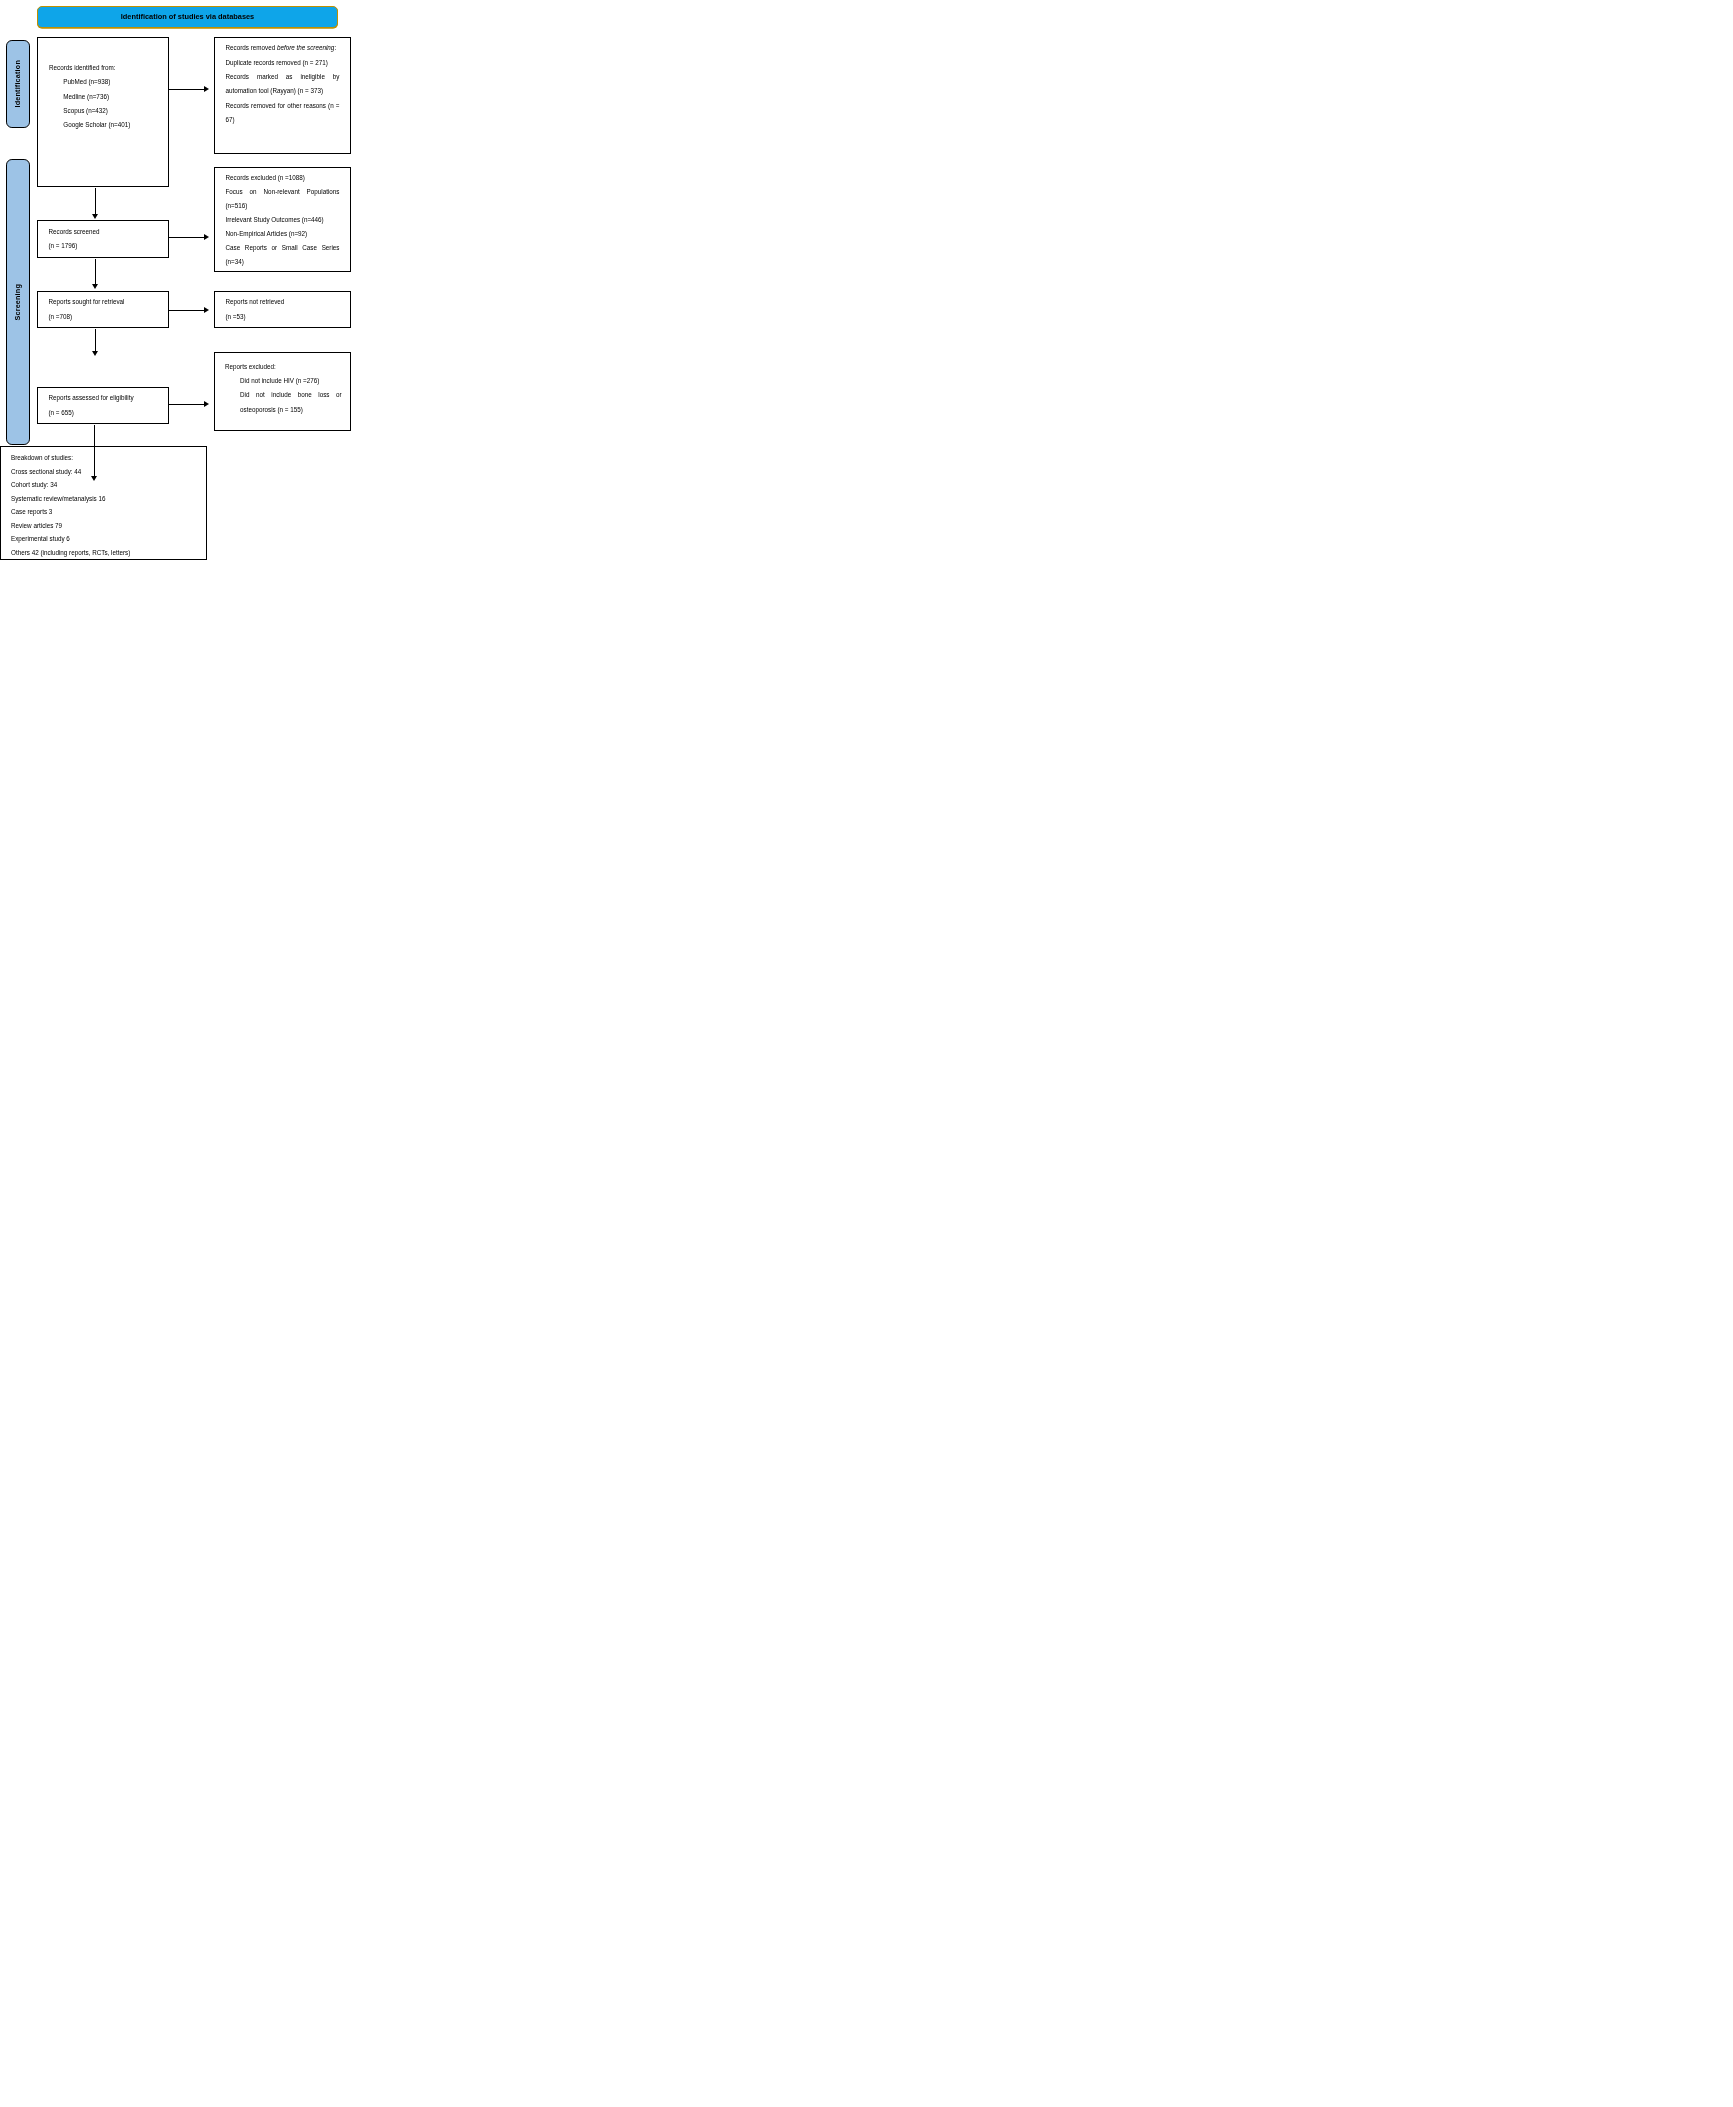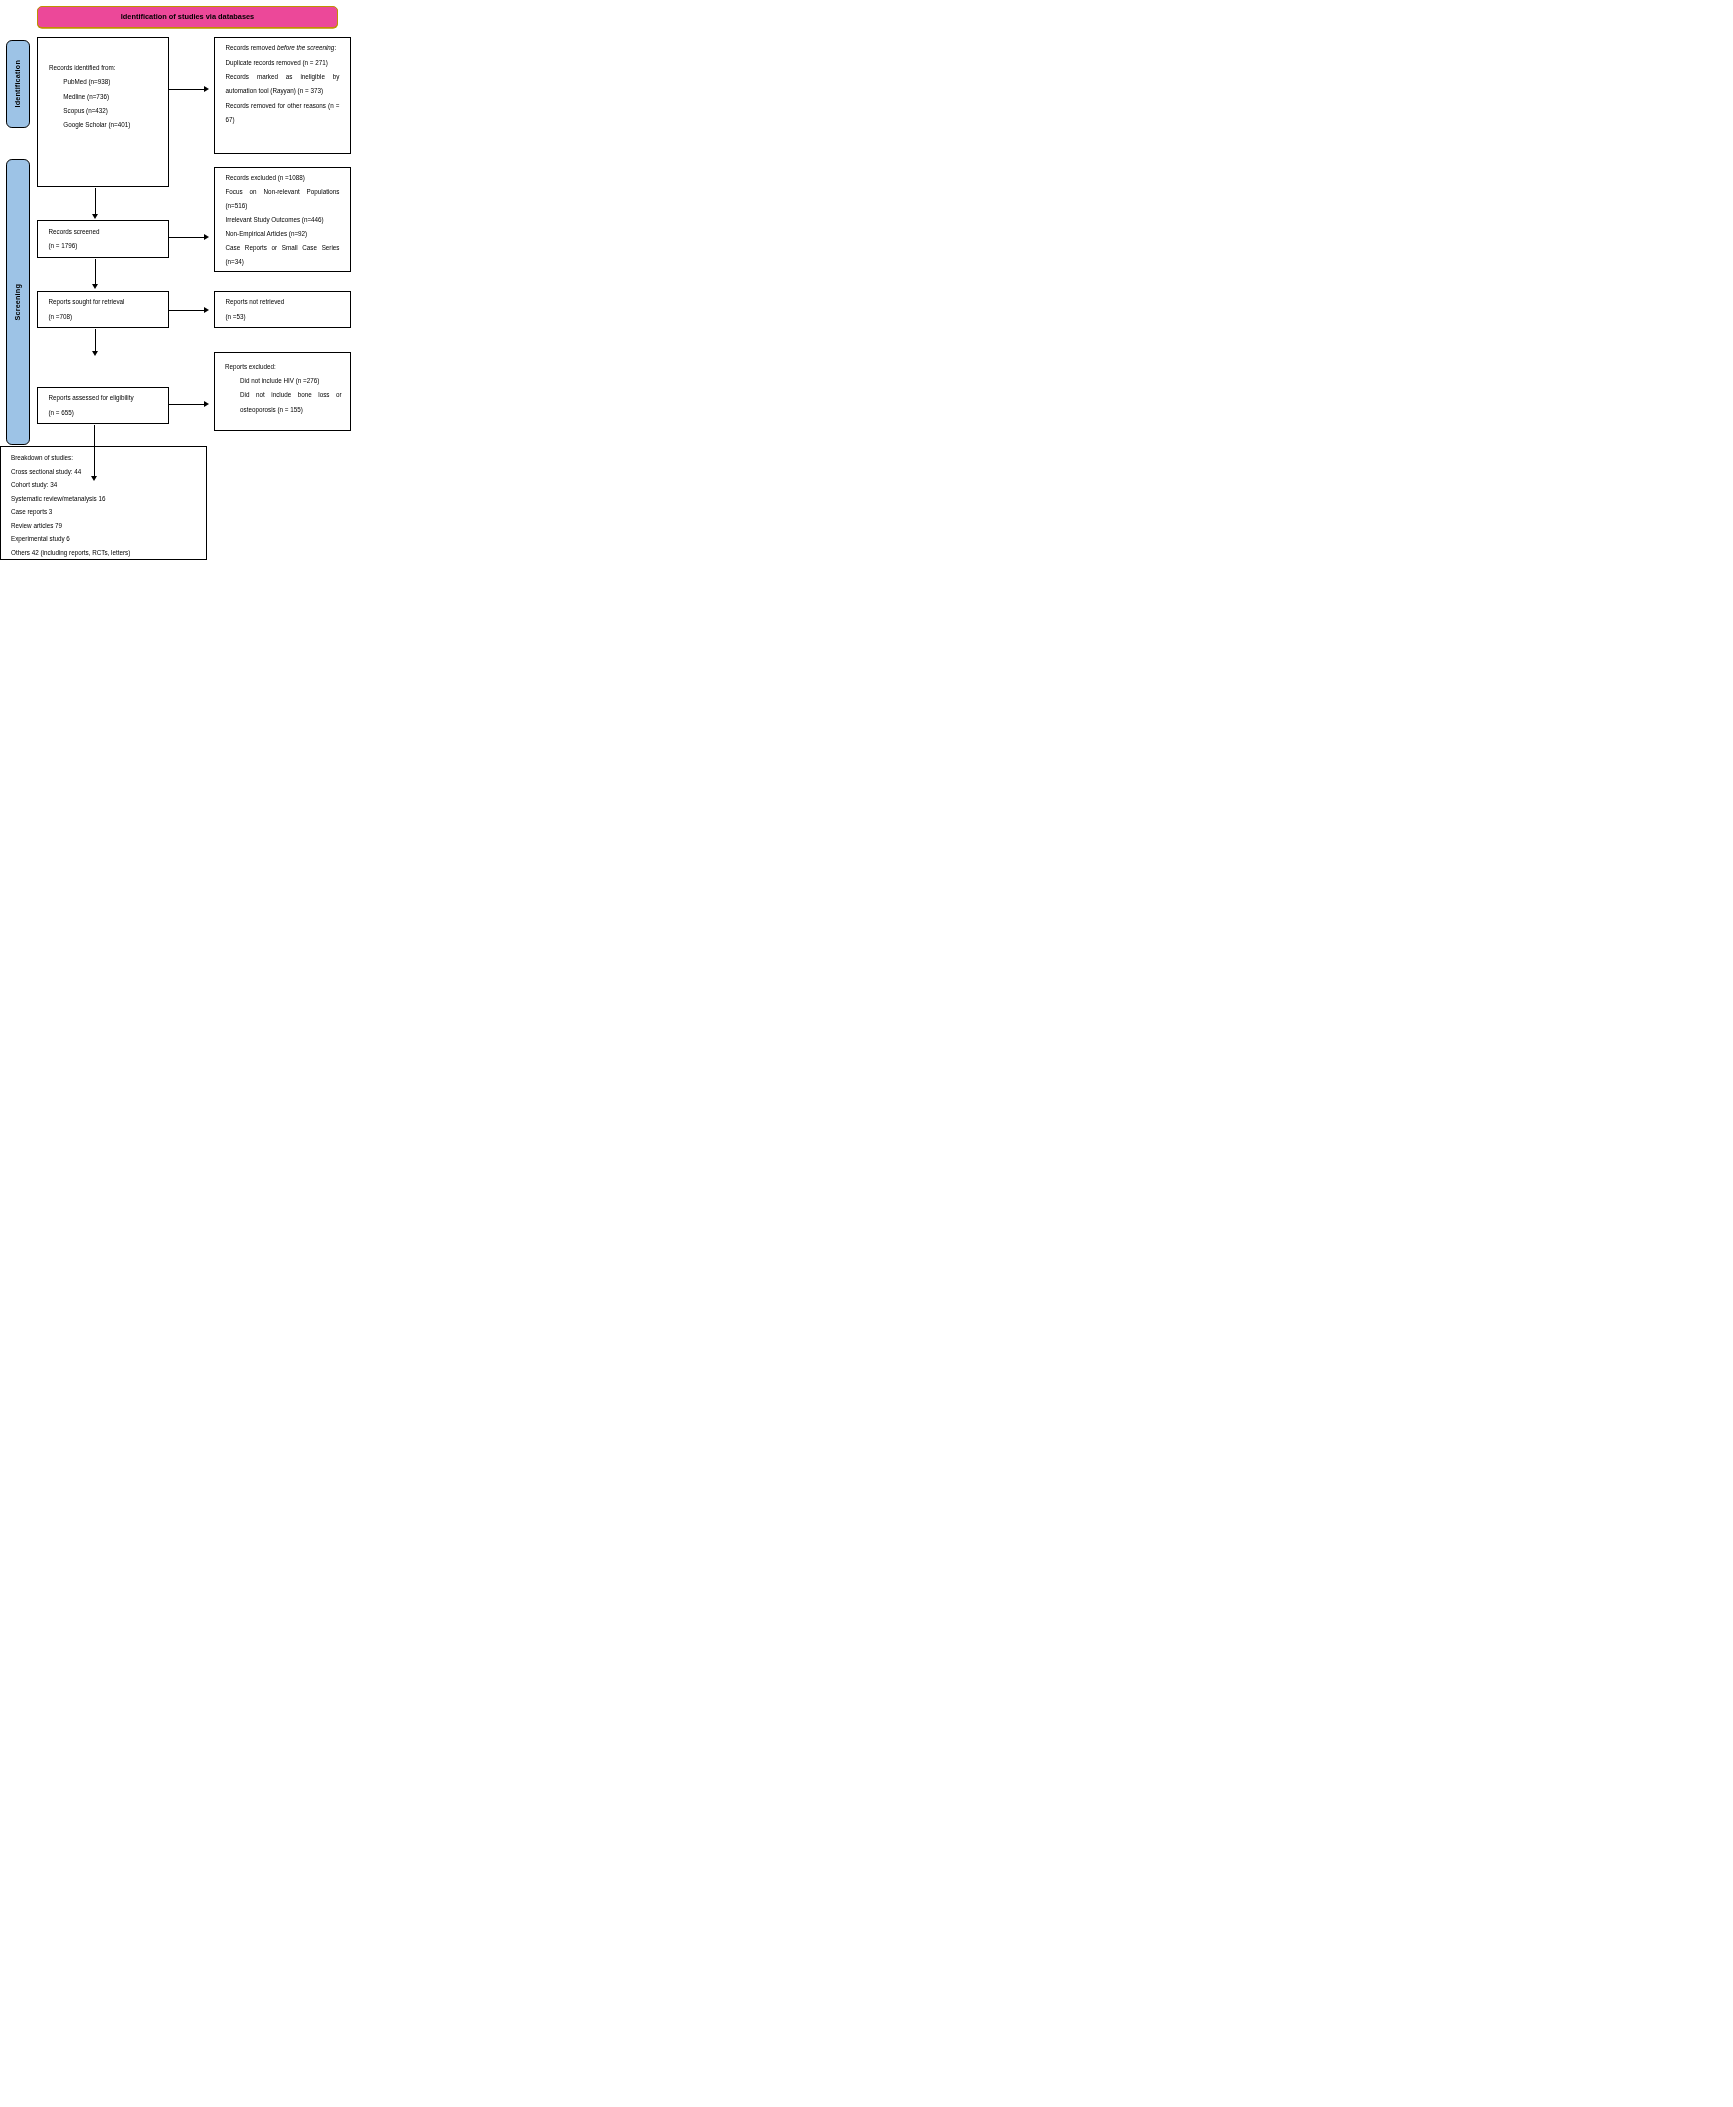--- a/index.html
+++ b/index.html
@@ -2,21 +2,21 @@
 <html style="font-size:6.7px"><head>
 <meta charset="utf-8">
 <style>
   html, body { margin: 0; padding: 0; background: #ffffff; }
   body { font-family: "Liberation Sans", sans-serif; color: #000; }
   .page { position: relative; width: 433px; height: 577px; background: #fff; overflow: hidden; }
 
   
   .banner {
     position: absolute; left: 37px; top: 5.5px; width: 301px; height: 22px;
-    background: #ec4899; border: 1.3px solid #BF9000; border-radius: 5px;
+    background: #0ea5e9; border: 1.3px solid #BF9000; border-radius: 5px;
     display: flex; align-items: center; justify-content: center;
     font-size: 7.4px; font-weight: bold; box-sizing: border-box;
     box-shadow: 0 0.8px 0 #BF9000;
   }
 
   
   .stage {
     position: absolute; left: 5.5px; width: 24px;
     background: #9DC3E6; border: 1.7px solid #000; border-radius: 5.9px;
     display: flex; align-items: center; justify-content: center; box-sizing: border-box;

